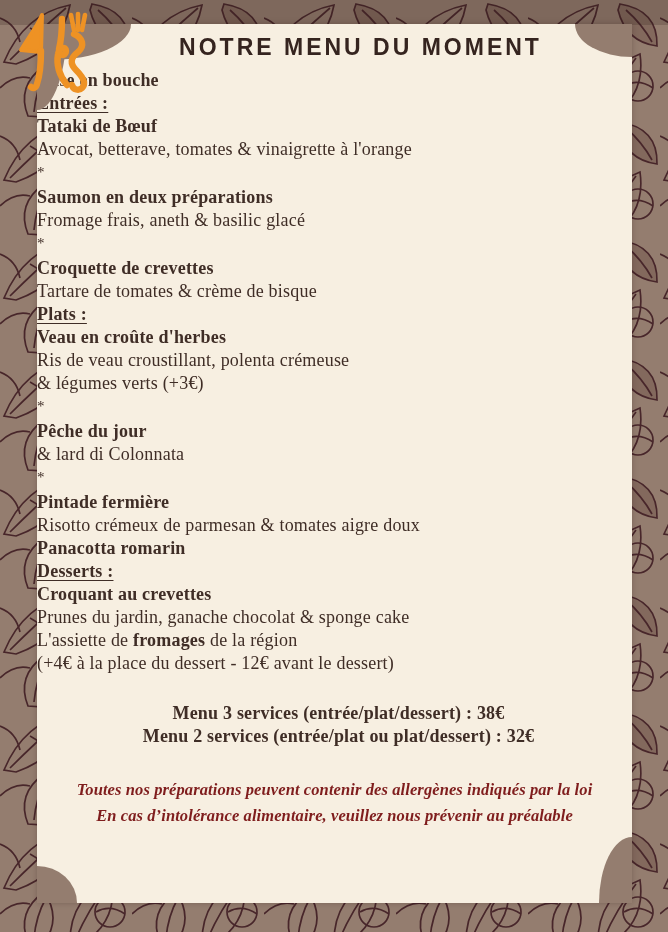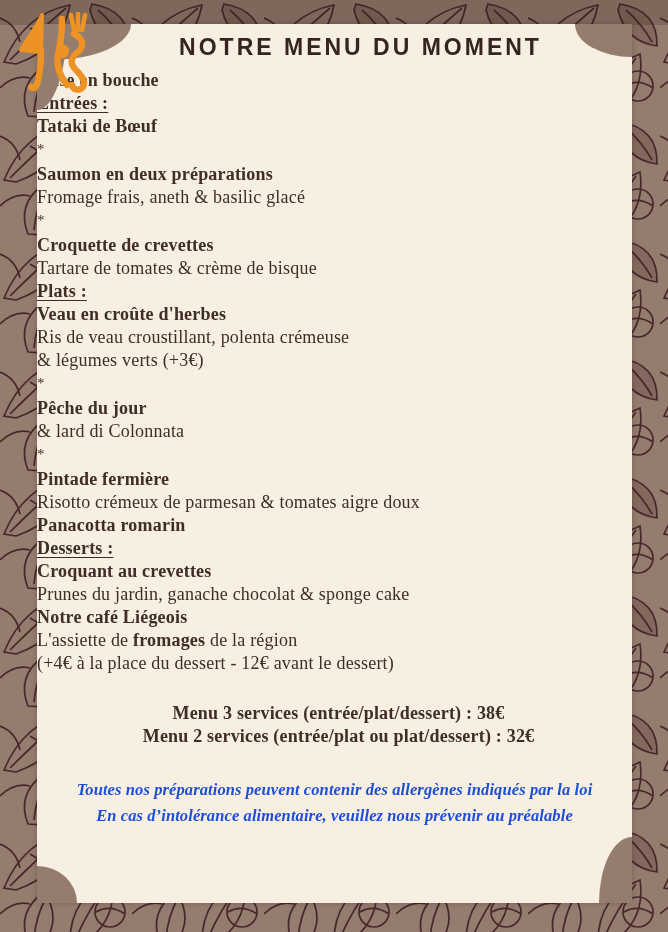--- a/index.html
+++ b/index.html
@@ -35,21 +35,21 @@
   .line{font-size:18px;line-height:23px;letter-spacing:.2px;}
   .line.item{font-weight:bold;}
   .line.section{font-weight:bold;text-decoration:underline;text-underline-offset:3px;}
   .line.star{font-size:15px;line-height:14px;padding:4px 0 7px 0;}
   .line .b{font-weight:bold;margin-top:17px;}
   .prices{margin-top:27px;width:100%;text-align:center;}
   .price-line{font-weight:bold;font-size:18px;line-height:23px;letter-spacing:.2px;padding-left:8px;}
   .footer{margin-top:29px;width:100%;text-align:center;}
   .footer-line{
     font-style:italic;font-weight:bold;font-size:16.5px;line-height:26px;
-    color:#1d4ed8;letter-spacing:.1px;
+    color:#7f1d1d;letter-spacing:.1px;
   }
   .logo{position:absolute;left:11px;top:5px;width:94px;height:94px;display:block;}
 </style>
 </head>
 <body>
 
 <div class="stage">
 
   <svg class="bg-pattern" width="668" height="932" viewBox="0 0 668 932">
     <defs>
@@ -83,41 +83,41 @@
     <div class="notch tr"></div>
     <div class="notch bl"></div>
     <div class="notch br"></div>
 
     <div class="title">NOTRE MENU DU MOMENT</div>
 
     <div class="lines" id="menu-lines">
         <div class="line item">Mise en bouche</div>
         <div class="line section">Entrées :</div>
         <div class="line item">Tataki de Bœuf</div>
+        <div class="line desc">Avocat, betterave, tomates &amp; vinaigrette à l'orange</div>
         <div class="line star">*</div>
         <div class="line item">Saumon en deux préparations</div>
         <div class="line desc">Fromage frais, aneth &amp; basilic glacé</div>
         <div class="line star">*</div>
         <div class="line item">Croquette de crevettes</div>
         <div class="line desc">Tartare de tomates &amp; crème de bisque</div>
         <div class="line section">Plats :</div>
         <div class="line item">Veau en croûte d'herbes</div>
         <div class="line desc">Ris de veau croustillant, polenta crémeuse</div>
         <div class="line desc">&amp; légumes verts (+3€)</div>
         <div class="line star">*</div>
         <div class="line item">Pêche du jour</div>
         <div class="line desc">&amp; lard di Colonnata</div>
         <div class="line star">*</div>
         <div class="line item">Pintade fermière</div>
         <div class="line desc">Risotto crémeux de parmesan &amp; tomates aigre doux</div>
         <div class="line item">Panacotta romarin</div>
         <div class="line section">Desserts : </div>
         <div class="line item">Croquant au crevettes</div>
         <div class="line desc">Prunes du jardin, ganache chocolat &amp; sponge cake</div>
-        <div class="line item">Notre café Liégeois</div>
         <div class="line desc"><span>L'assiette  de </span><span class="b">fromages</span><span> de la région</span></div>
         <div class="line desc">(+4€ à la place du dessert - 12€ avant le dessert)</div>
       </div>
 
     <div class="prices" id="price-lines">
         <div class="price-line">Menu 3 services (entrée/plat/dessert) : 38€</div>
         <div class="price-line">Menu 2 services (entrée/plat ou plat/dessert) : 32€</div>
       </div>
 
     <div class="footer" id="footer-lines">

